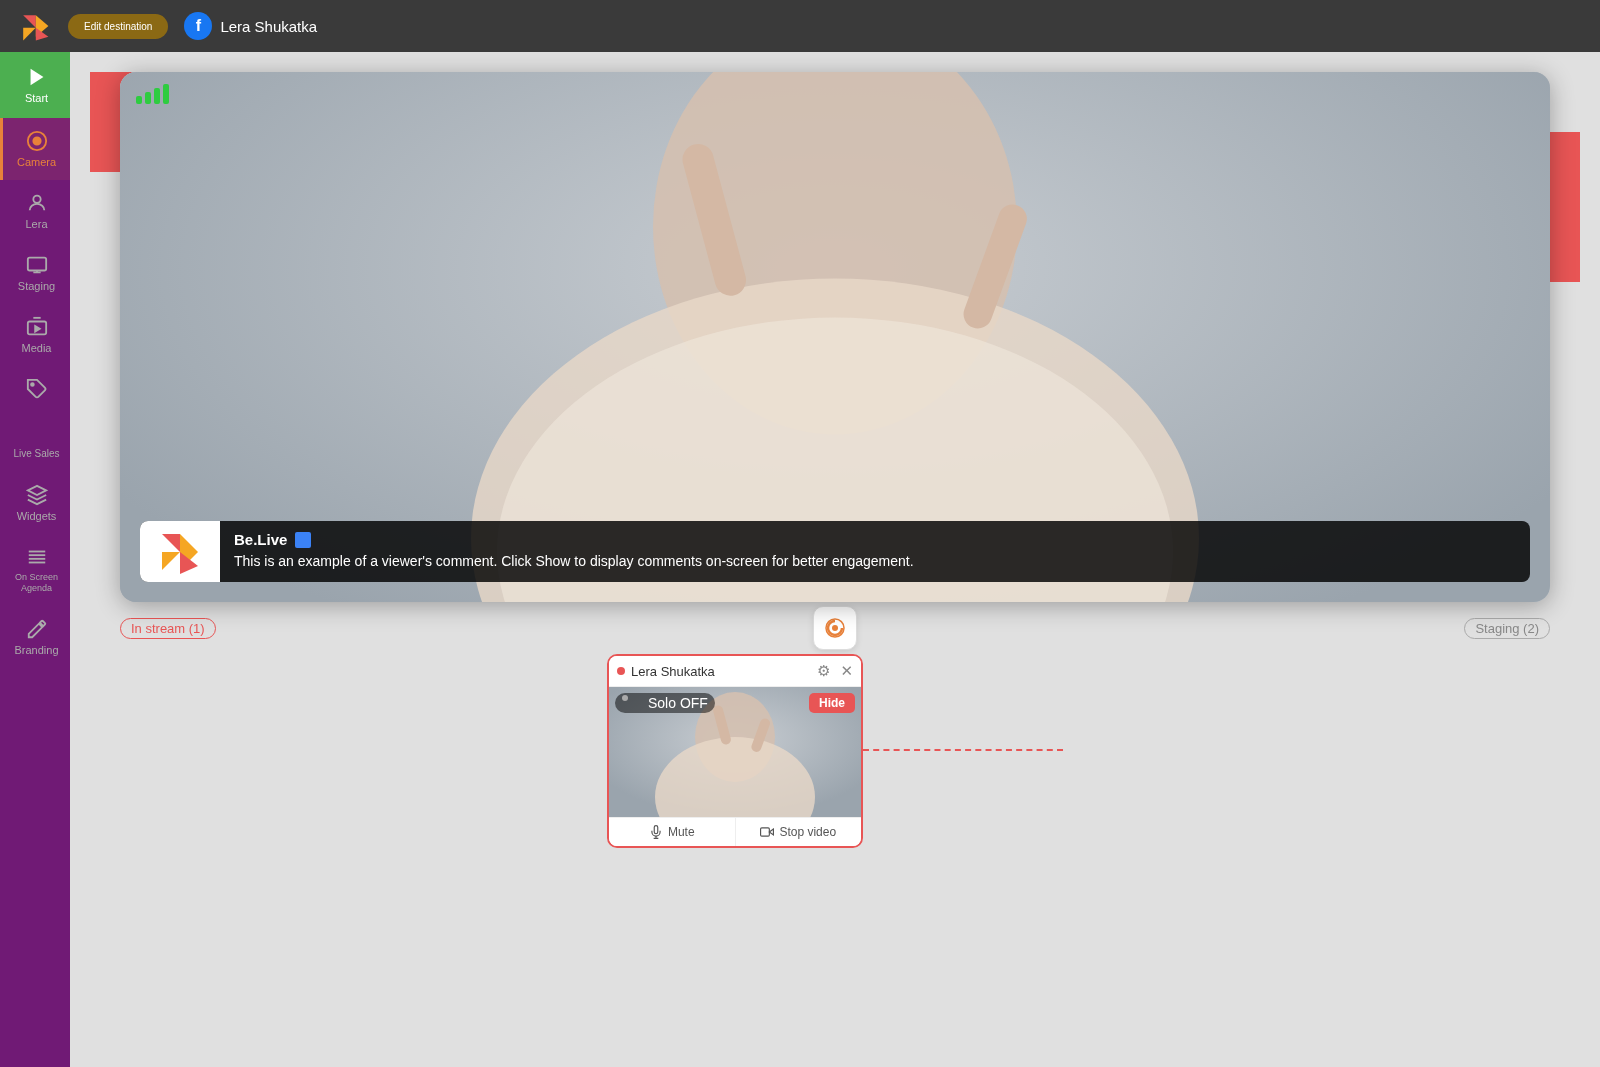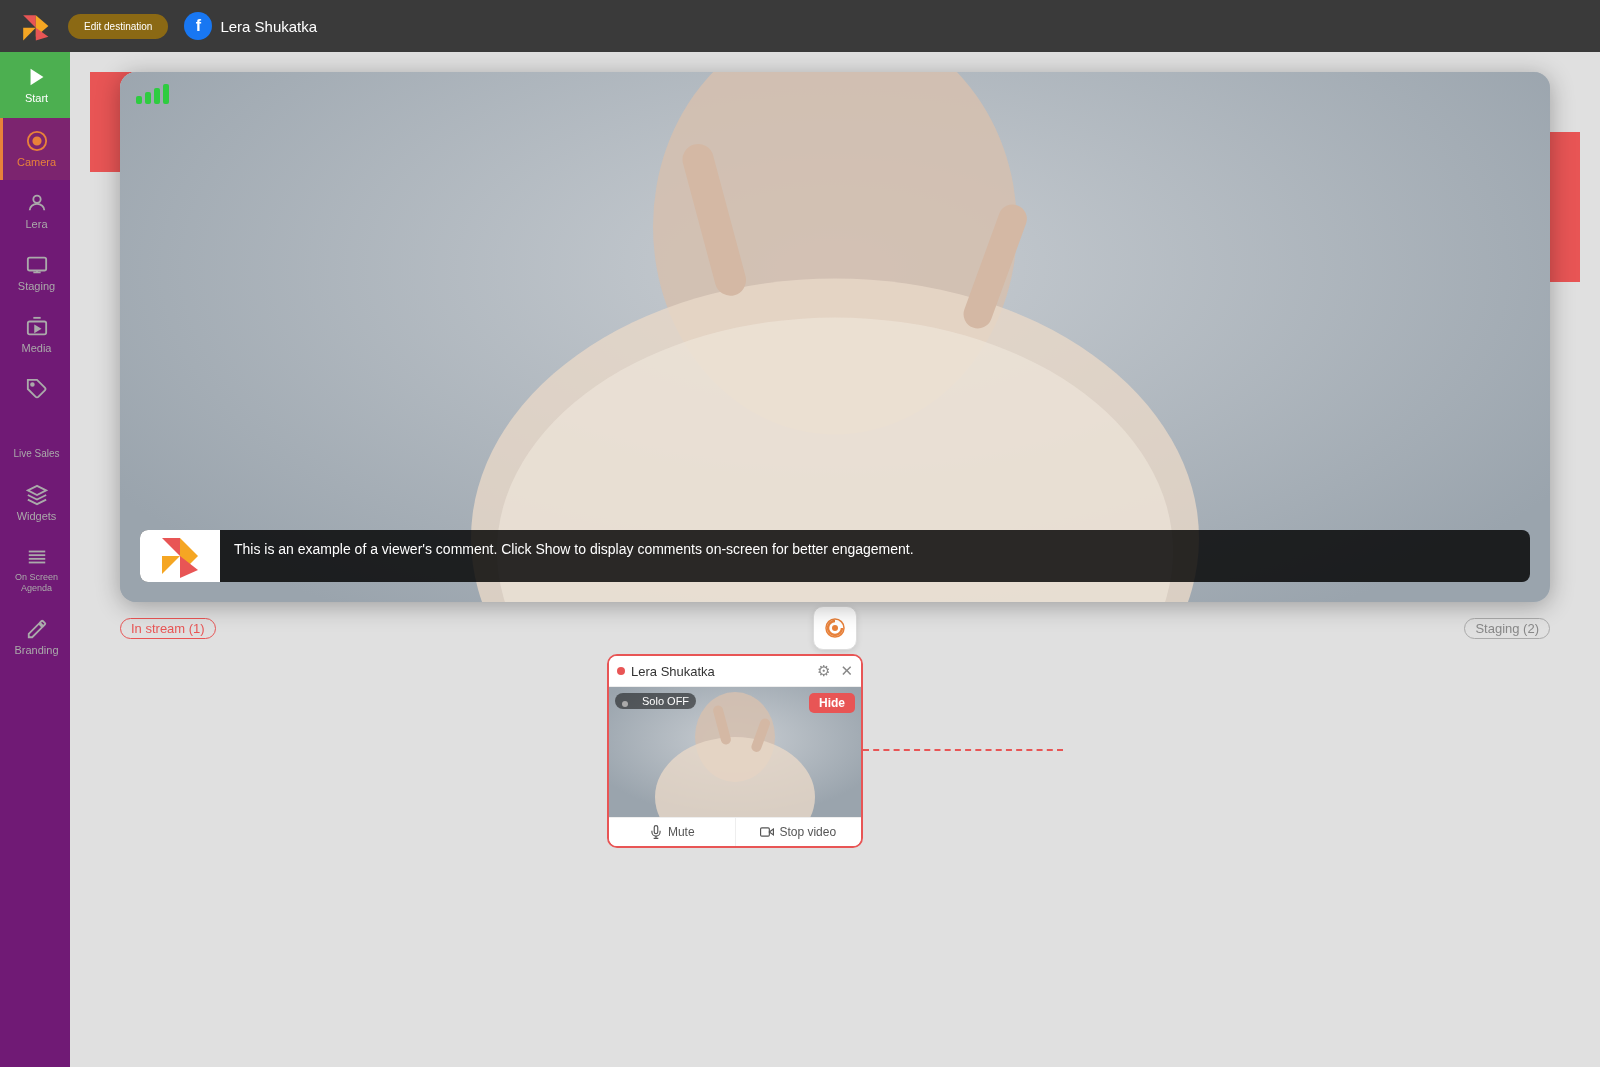--- a/index.html
+++ b/index.html
@@ -355,26 +355,26 @@
       background: linear-gradient(135deg, #b0b8c0 0%, #9aa4ad 40%, #c5cdd4 100%);
       position: relative;
     }
 
     .solo-off-badge {
       position: absolute;
       top: 6px;
       left: 6px;
       background: rgba(0,0,0,0.5);
       color: #fff;
-      font-size: 11px;
+      font-size: 14px;
       padding: 2px 7px;
       border-radius: 10px;
       display: flex;
-      align-items: flex-end;
-      gap: 14px;
+      align-items: flex-start;
+      gap: 20px;
     }
     .solo-dot {
       width: 6px;
       height: 6px;
       background: #aaa;
       border-radius: 50%;
     }
 
     .hide-btn {
       position: absolute;
@@ -547,20 +547,24 @@
         <div class="comment-overlay">
           <div class="comment-logo">
             <svg class="comment-logo-inner" viewBox="0 0 52 52" width="52" height="52">
               <polygon points="8,8 26,8 26,26" fill="#e85555"></polygon>
               <polygon points="26,8 44,26 26,44" fill="#f5a623"></polygon>
               <polygon points="8,26 26,26 8,44" fill="#f5a623"></polygon>
               <polygon points="26,26 44,40 26,48" fill="#e85555"></polygon>
             </svg>
           </div>
           <div class="comment-body">
+            <div class="comment-author">
+              <span>Be.Live</span>
+              <span class="comment-author-badge"></span>
+            </div>
             <div class="comment-text">This is an example of a viewer's comment. Click Show to display comments on-screen for better engagement.</div>
           </div>
         </div>
       </div>
 
       <div class="corner-bl"></div>
       <div class="corner-br"></div>
     </div>
 
     <div class="bottom-strip">

